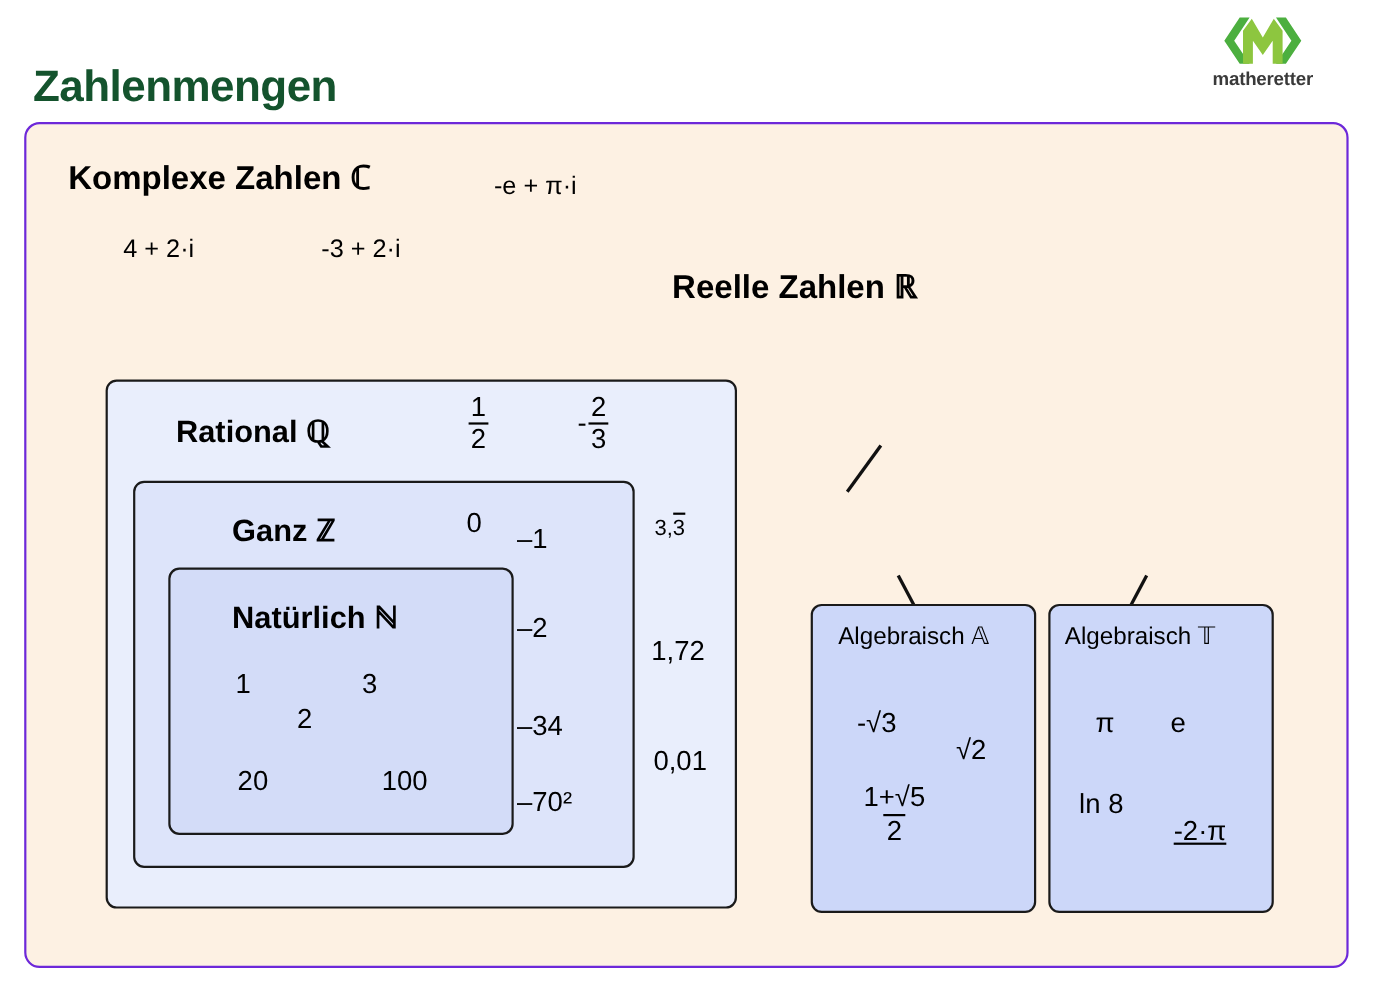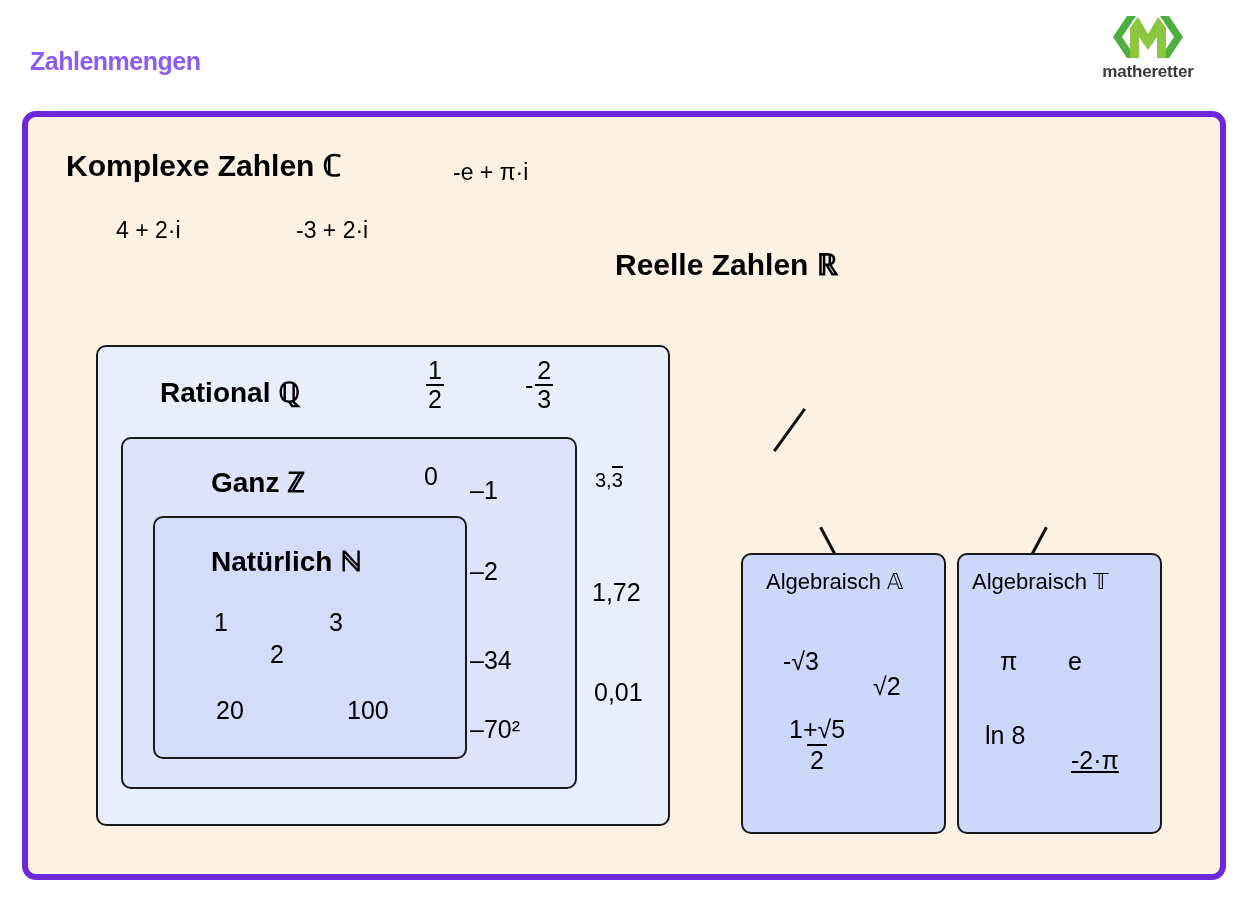--- a/index.html
+++ b/index.html
@@ -15,24 +15,24 @@
     color: #000000;
     overflow: hidden;
     position: relative;
   }
 
   
   #page-title {
     position: absolute;
     left: 30px;
     top: 30px;
-    font-size: 25px;
+    font-size: 40px;
     font-weight: bold;
     letter-spacing: -0.5px;
-    color: #8b5cf6;
+    color: #14532d;
   }
 
   #brand {
     position: absolute;
     right: 22px;
     top: 14px;
     width: 160px;
     text-align: center;
   }
   #brand-mark { display:block; margin: 0 auto; }
@@ -46,21 +46,21 @@
   }
 
   
   #complex-frame {
     position: absolute;
     left: 22px;
     top: 111px;
     width: 1204px;
     height: 769px;
     background: #fdf1e3;
-    border: 6px solid #6d28d9;
+    border: 2px solid #6d28d9;
     border-radius: 14px;
     box-sizing: border-box;
     text-align: center;
   }
 
   .set-title {
     position: absolute;
     font-weight: bold;
     white-space: nowrap;
   }

